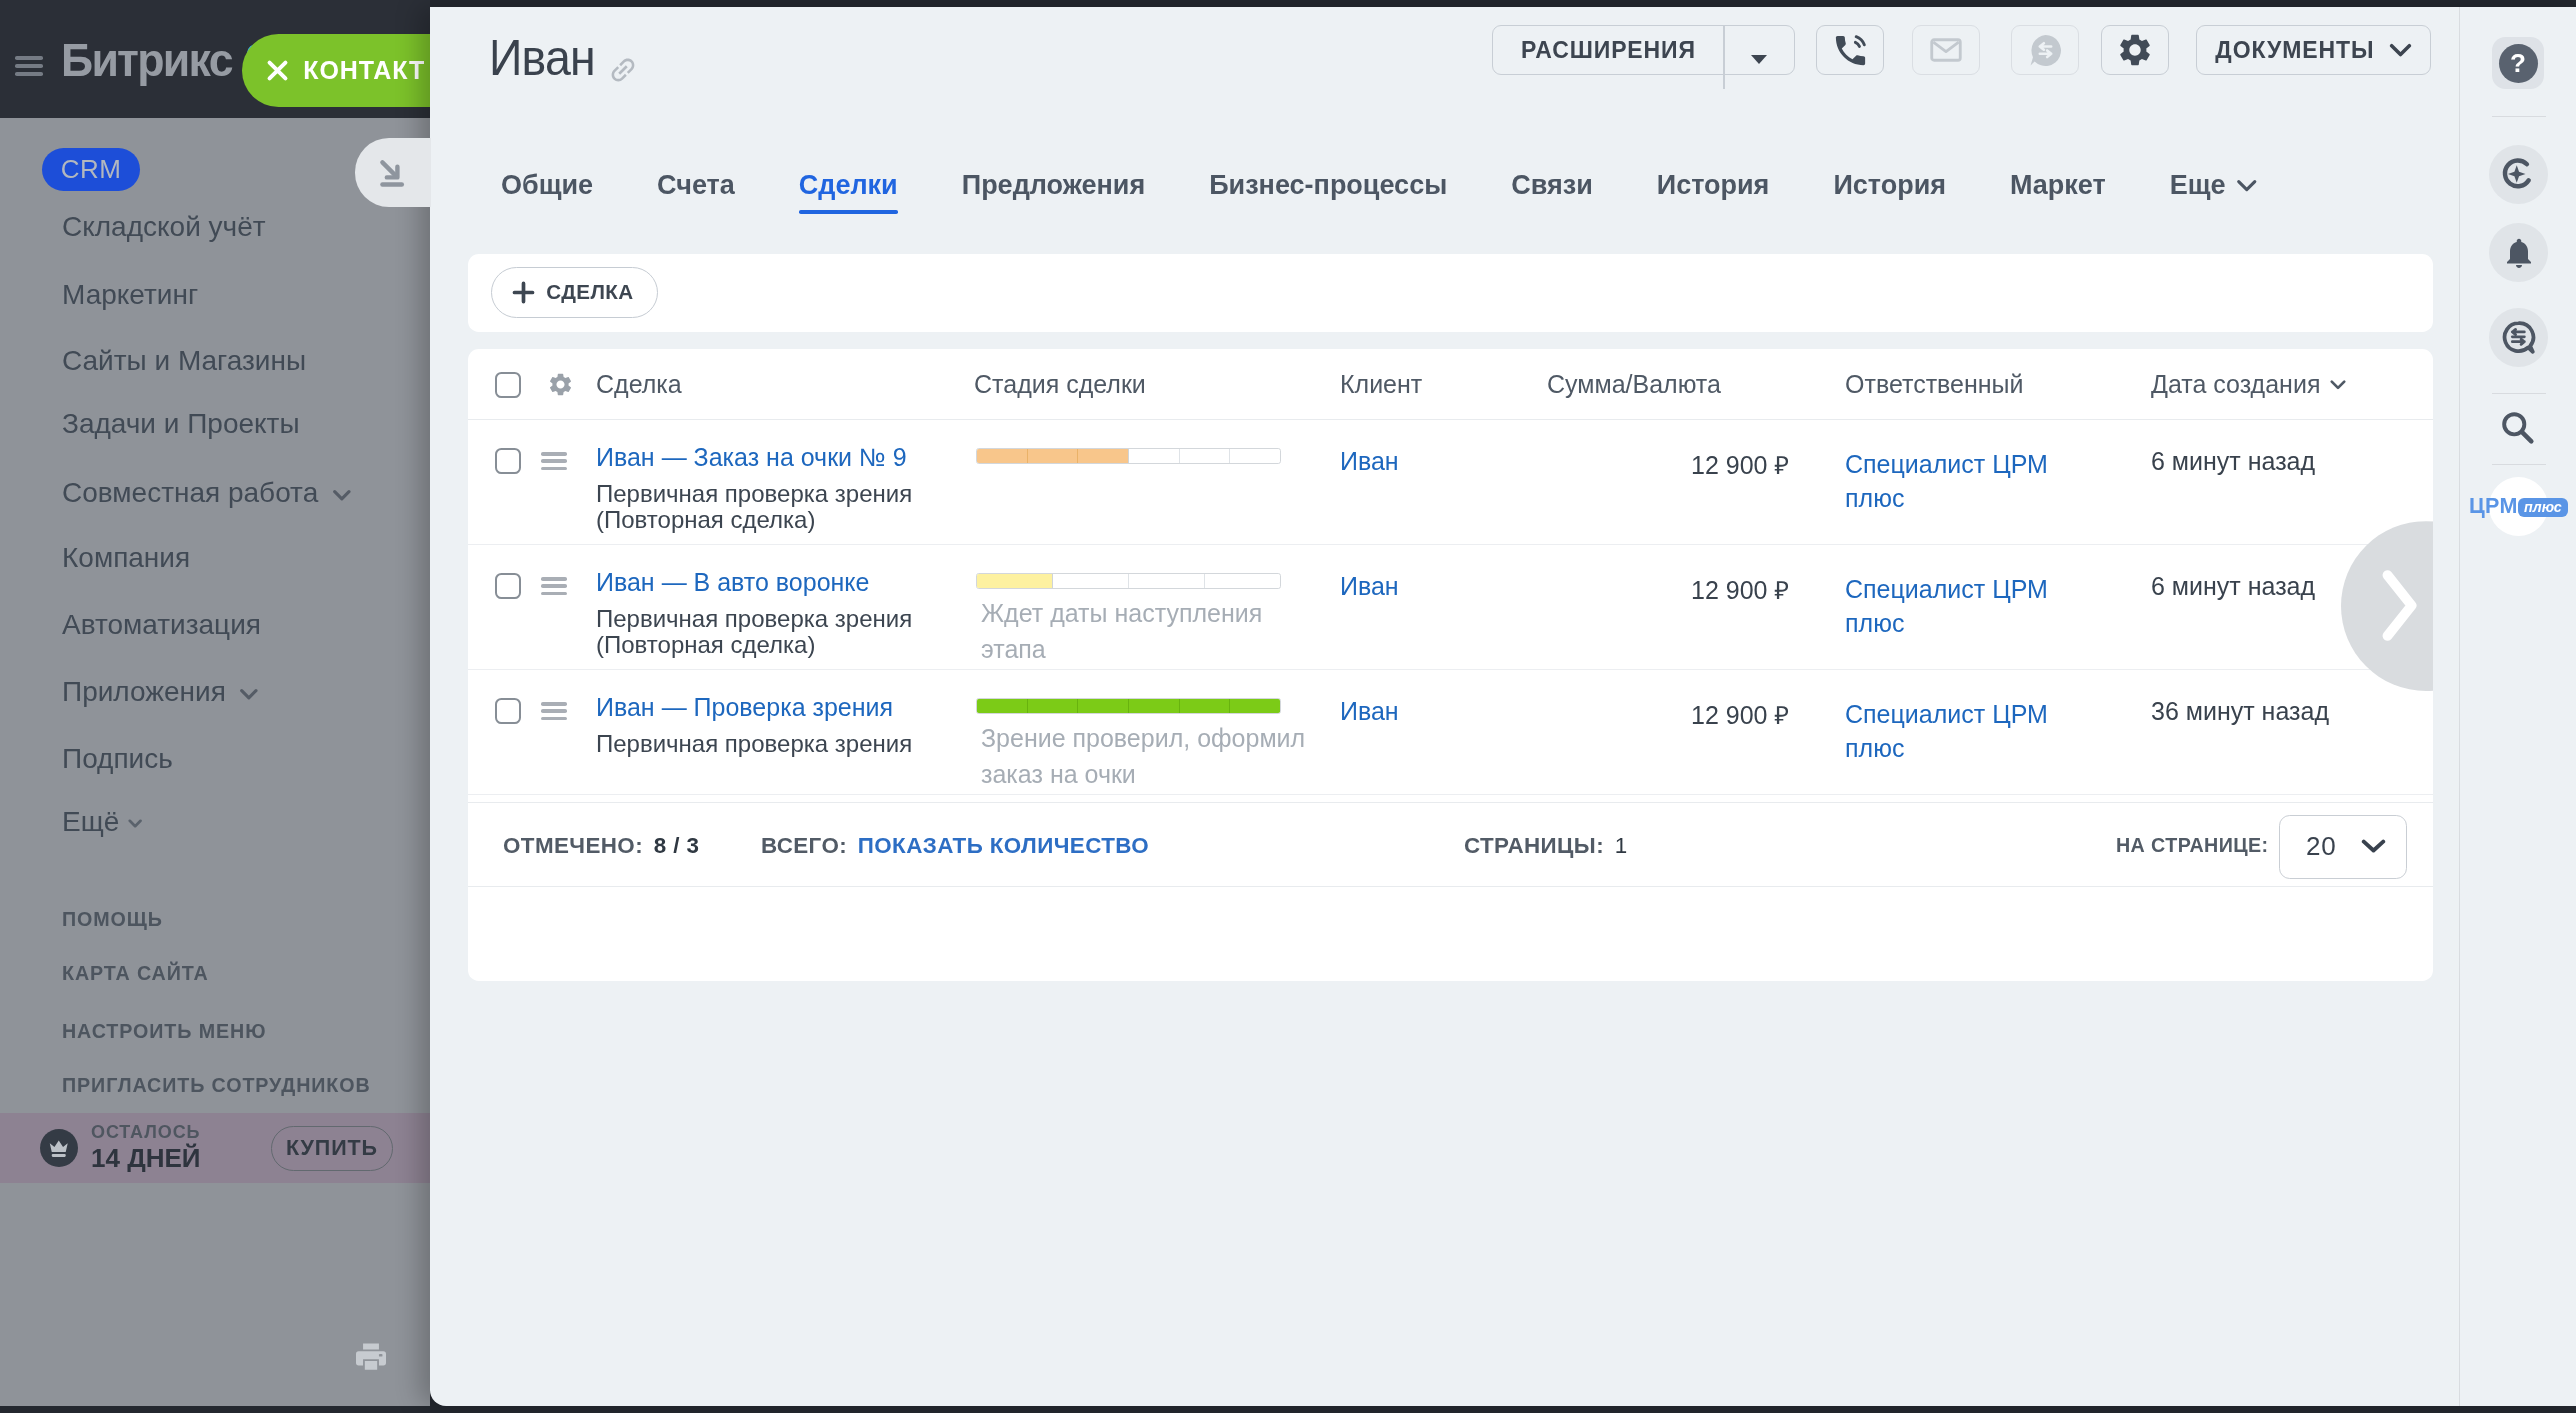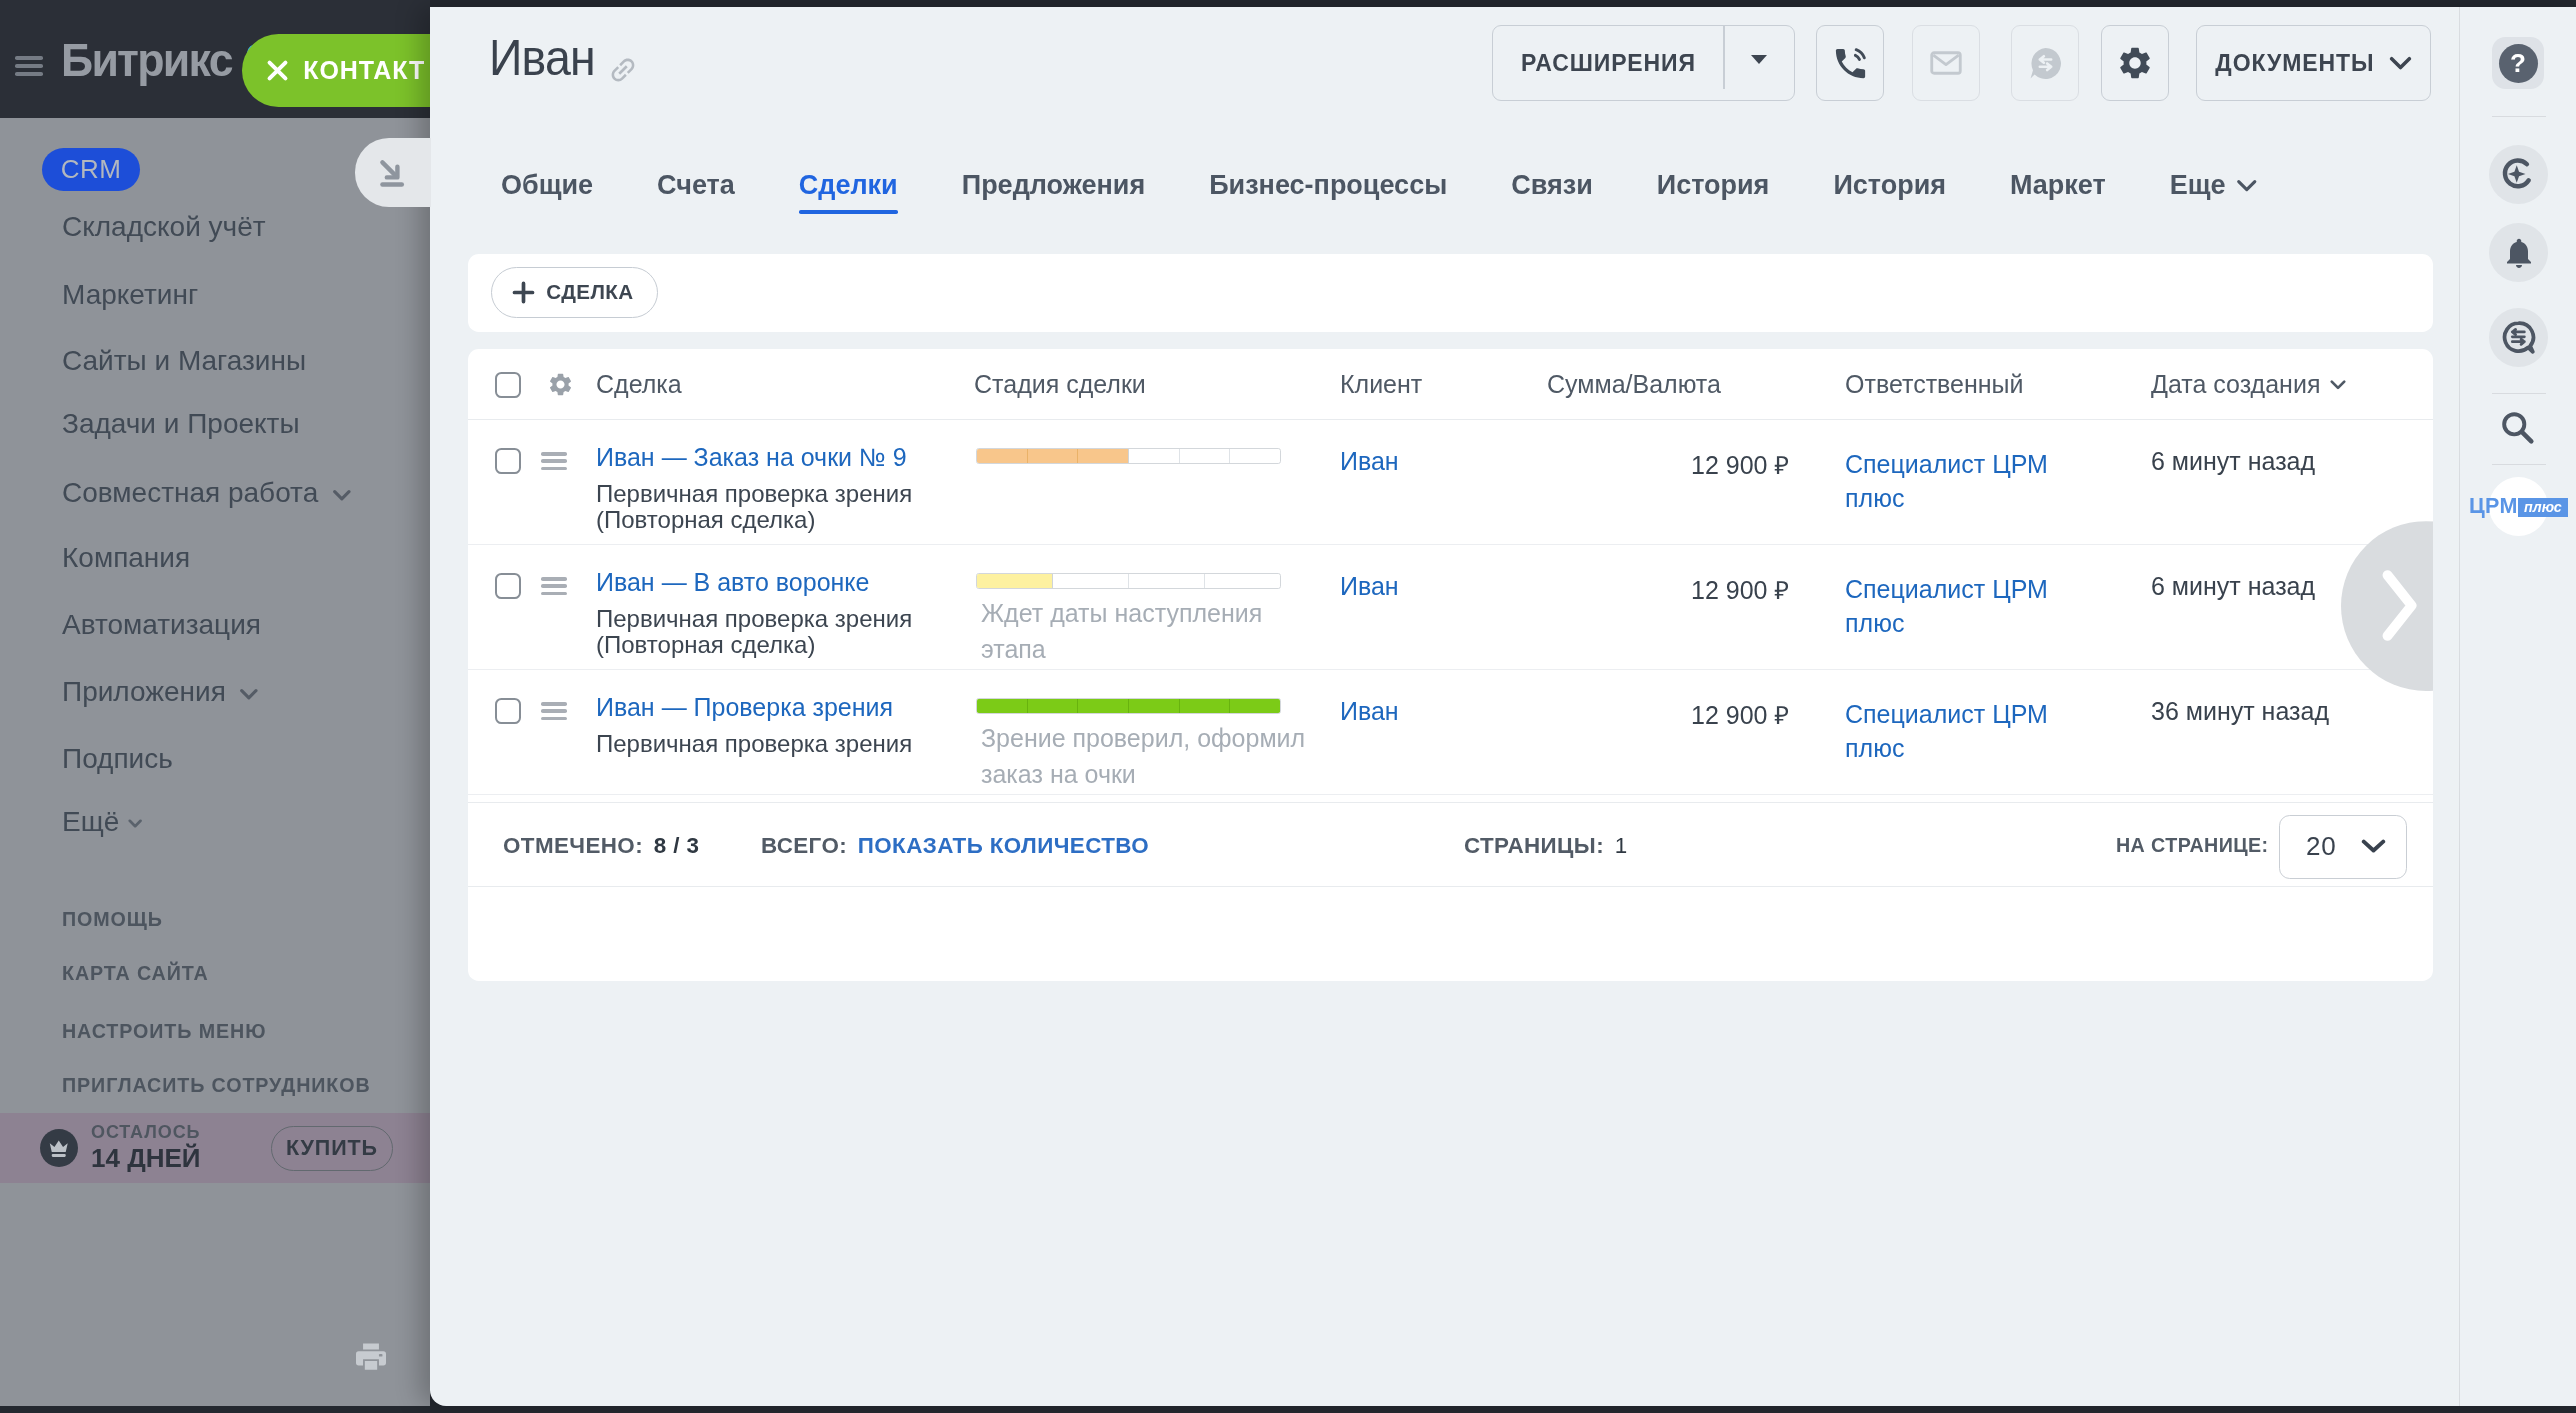--- a/index.html
+++ b/index.html
@@ -28,21 +28,21 @@
 #printer { position: absolute; left: 356px; top: 1343px; cursor: pointer; }
 
 
 #panel { position: absolute; left: 430px; top: 7.2px; width: 2146px; height: 1399px; background: #edf1f4; border-bottom-left-radius: 16px; box-shadow: -10.7px 0 25px rgba(0,0,0,0.22); z-index: 2; }
 #collapse-btn { position: absolute; left: -75px; top: 131px; width: 76px; height: 69px; border-radius: 34px 0 0 34px; background: #e4e7ea; cursor: pointer; }
 #collapse-btn svg { position: absolute; left: 23px; top: 19.7px; }
 #page-title { position: absolute; left: 59px; top: 21.5px; font-size: 50px; color: #3a424d; letter-spacing: -0.9px; transform: scaleX(0.93); transform-origin: left top; }
 #title-link-icon { position: absolute; left: 177px; top: 47px; cursor: pointer; }
 
 
-.hbtn { position: absolute; top: 18px; height: 76px; border: 1.8px solid #c8ced5; border-radius: 9px; display: flex; align-items: center; justify-content: center; cursor: pointer; background: transparent; }
+.hbtn { position: absolute; top: 18px; height: 50px; border: 1.8px solid #c8ced5; border-radius: 9px; display: flex; align-items: center; justify-content: center; cursor: pointer; background: transparent; }
 .hbtn.disabled { border-color: #dadee3; cursor: default; }
 #btn-extensions { left: 1062px; width: 303px; }
 #btn-extensions .txt { font-size: 23px; font-weight: 700; letter-spacing: 0.9px; color: #3d4550; margin-left: 0px; }
 #btn-extensions .sep { position: absolute; right: 69px; top: 0; width: 1.8px; height: 63px; background: #c8ced5; }
 #btn-extensions .caret { position: absolute; right: 27px; top: 29px; width: 0; height: 0; border-left: 8px solid transparent; border-right: 8px solid transparent; border-top: 9.8px solid #3d4550; }
 #btn-phone { left: 1386px; width: 68px; }
 #btn-mail { left: 1482px; width: 68px; }
 #btn-chat { left: 1581px; width: 68px; }
 #btn-gear { left: 1671px; width: 68px; }
 #btn-docs { left: 1766px; width: 235px; gap: 14.3px; }
@@ -90,21 +90,21 @@
 
 
 #rail { position: absolute; left: 2029px; top: 0; width: 117px; height: 1399px; border-left: 0.9px solid #d9dce0; }
 .rail-divider { position: absolute; left: 32px; width: 54px; height: 0.9px; background: #d8dbdf; }
 #help-btn { position: absolute; left: 32px; top: 30px; width: 52px; height: 52px; border-radius: 13.4px; background: #dee2e7; display: flex; align-items: center; justify-content: center; cursor: pointer; }
 #help-btn .qcircle { width: 39px; height: 39px; border-radius: 50%; background: #59626f; color: #fff; font-size: 26px; font-weight: 700; display: flex; align-items: center; justify-content: center; }
 .rail-circle { position: absolute; left: 29px; width: 59px; height: 59px; border-radius: 50%; background: #e0e4e8; display: flex; align-items: center; justify-content: center; cursor: pointer; }
 #rail-search { position: absolute; left: 38px; top: 401px; cursor: pointer; }
 #rail-logo { position: absolute; left: 29px; top: 470px; width: 59px; height: 59px; border-radius: 50%; background: #ffffff; display: flex; flex-direction: row; align-items: center; justify-content: center; cursor: pointer; }
 #rail-logo .t1 { font-size: 21.5px; font-weight: 800; color: #5a95e6; line-height: 21.5px; letter-spacing: 0.4px; }
-#rail-logo .t2 { font-size: 14.3px; font-style: italic; font-weight: 700; color: #ffffff; background: #5a95e6; border-radius: 0; padding: 0.9px 6.3px 1.8px 6.3px; margin-top: 1.8px; }
+#rail-logo .t2 { font-size: 14.3px; font-style: italic; font-weight: 700; color: #ffffff; background: #5a95e6; border-radius: 6px; padding: 0.9px 6.3px 1.8px 6.3px; margin-top: 1.8px; }
 
 
 #next-disc { position: absolute; left: 1911px; top: 514px; width: 170px; height: 170px; border-radius: 50%; background: #d9dcdf; clip-path: inset(0 78px 0 0); z-index: 5; cursor: pointer; }
 #next-disc svg { position: absolute; left: 41px; top: 47px; }
 </style>
 </head>
 <body>
 
 <div id="sidebar">
   <div id="sidebar-header"></div>

